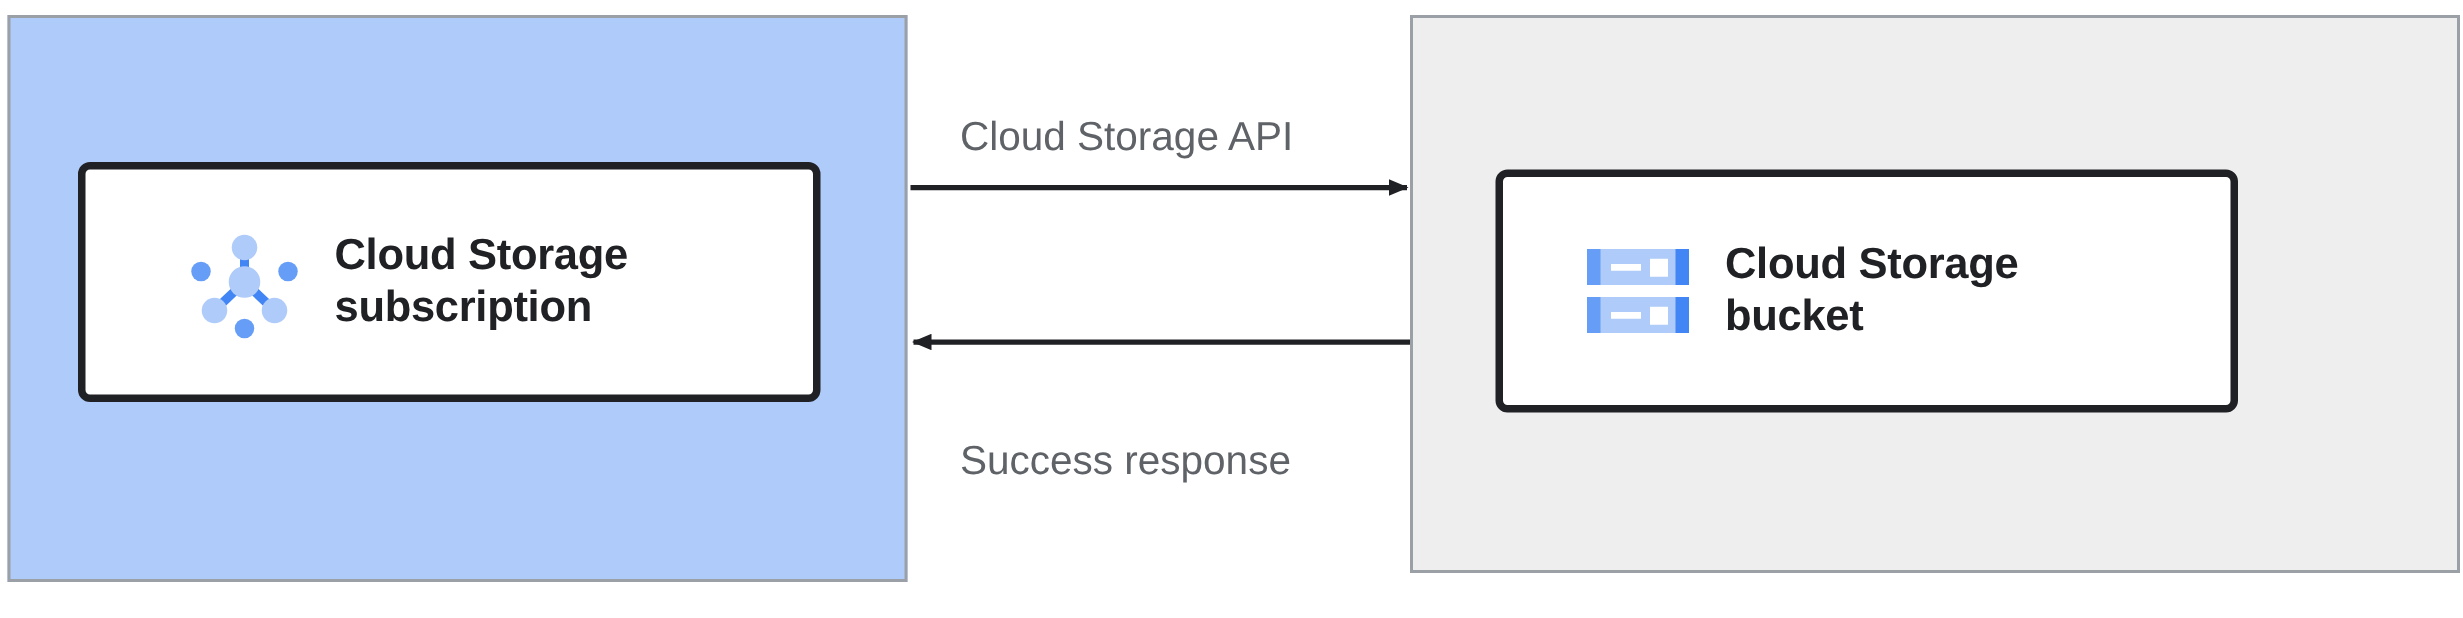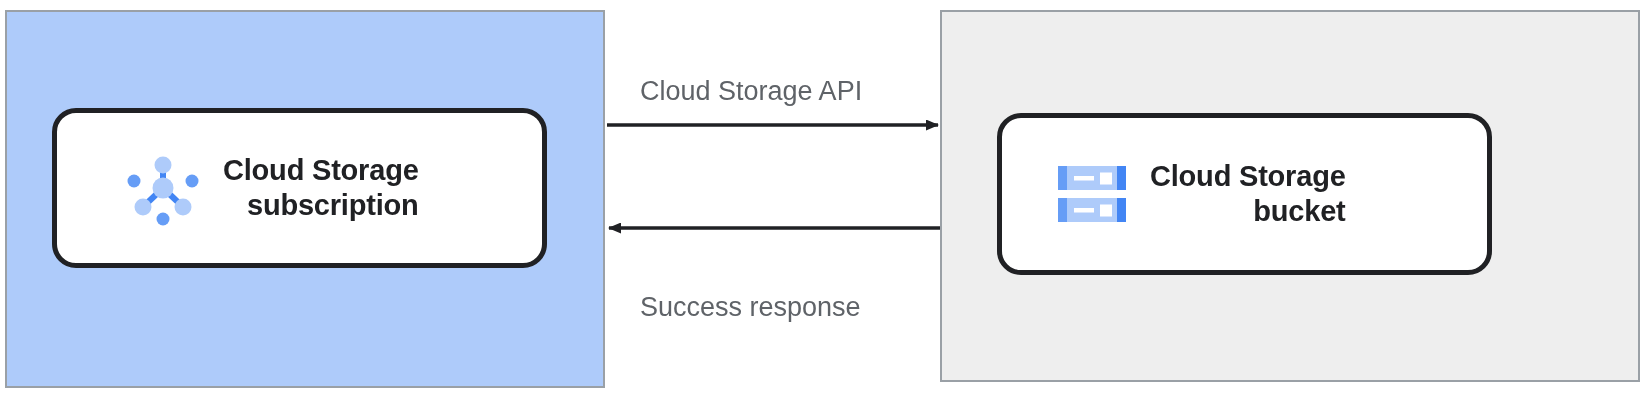--- a/index.html
+++ b/index.html
@@ -39,24 +39,23 @@
     height: 372px;
     background: #EEEEEE;
   }
 
   
   .node-card {
     position: absolute;
     box-sizing: border-box;
     background: #ffffff;
     border: 5px solid #202124;
-    border-radius: 24px;
+    border-radius: 8px;
     display: flex;
     align-items: center;
-    text-align: right;
   }
   .node-left {
     left: 52px;
     top: 108px;
     width: 495px;
     height: 160px;
   }
   .node-right {
     left: 997px;
     top: 113px;

